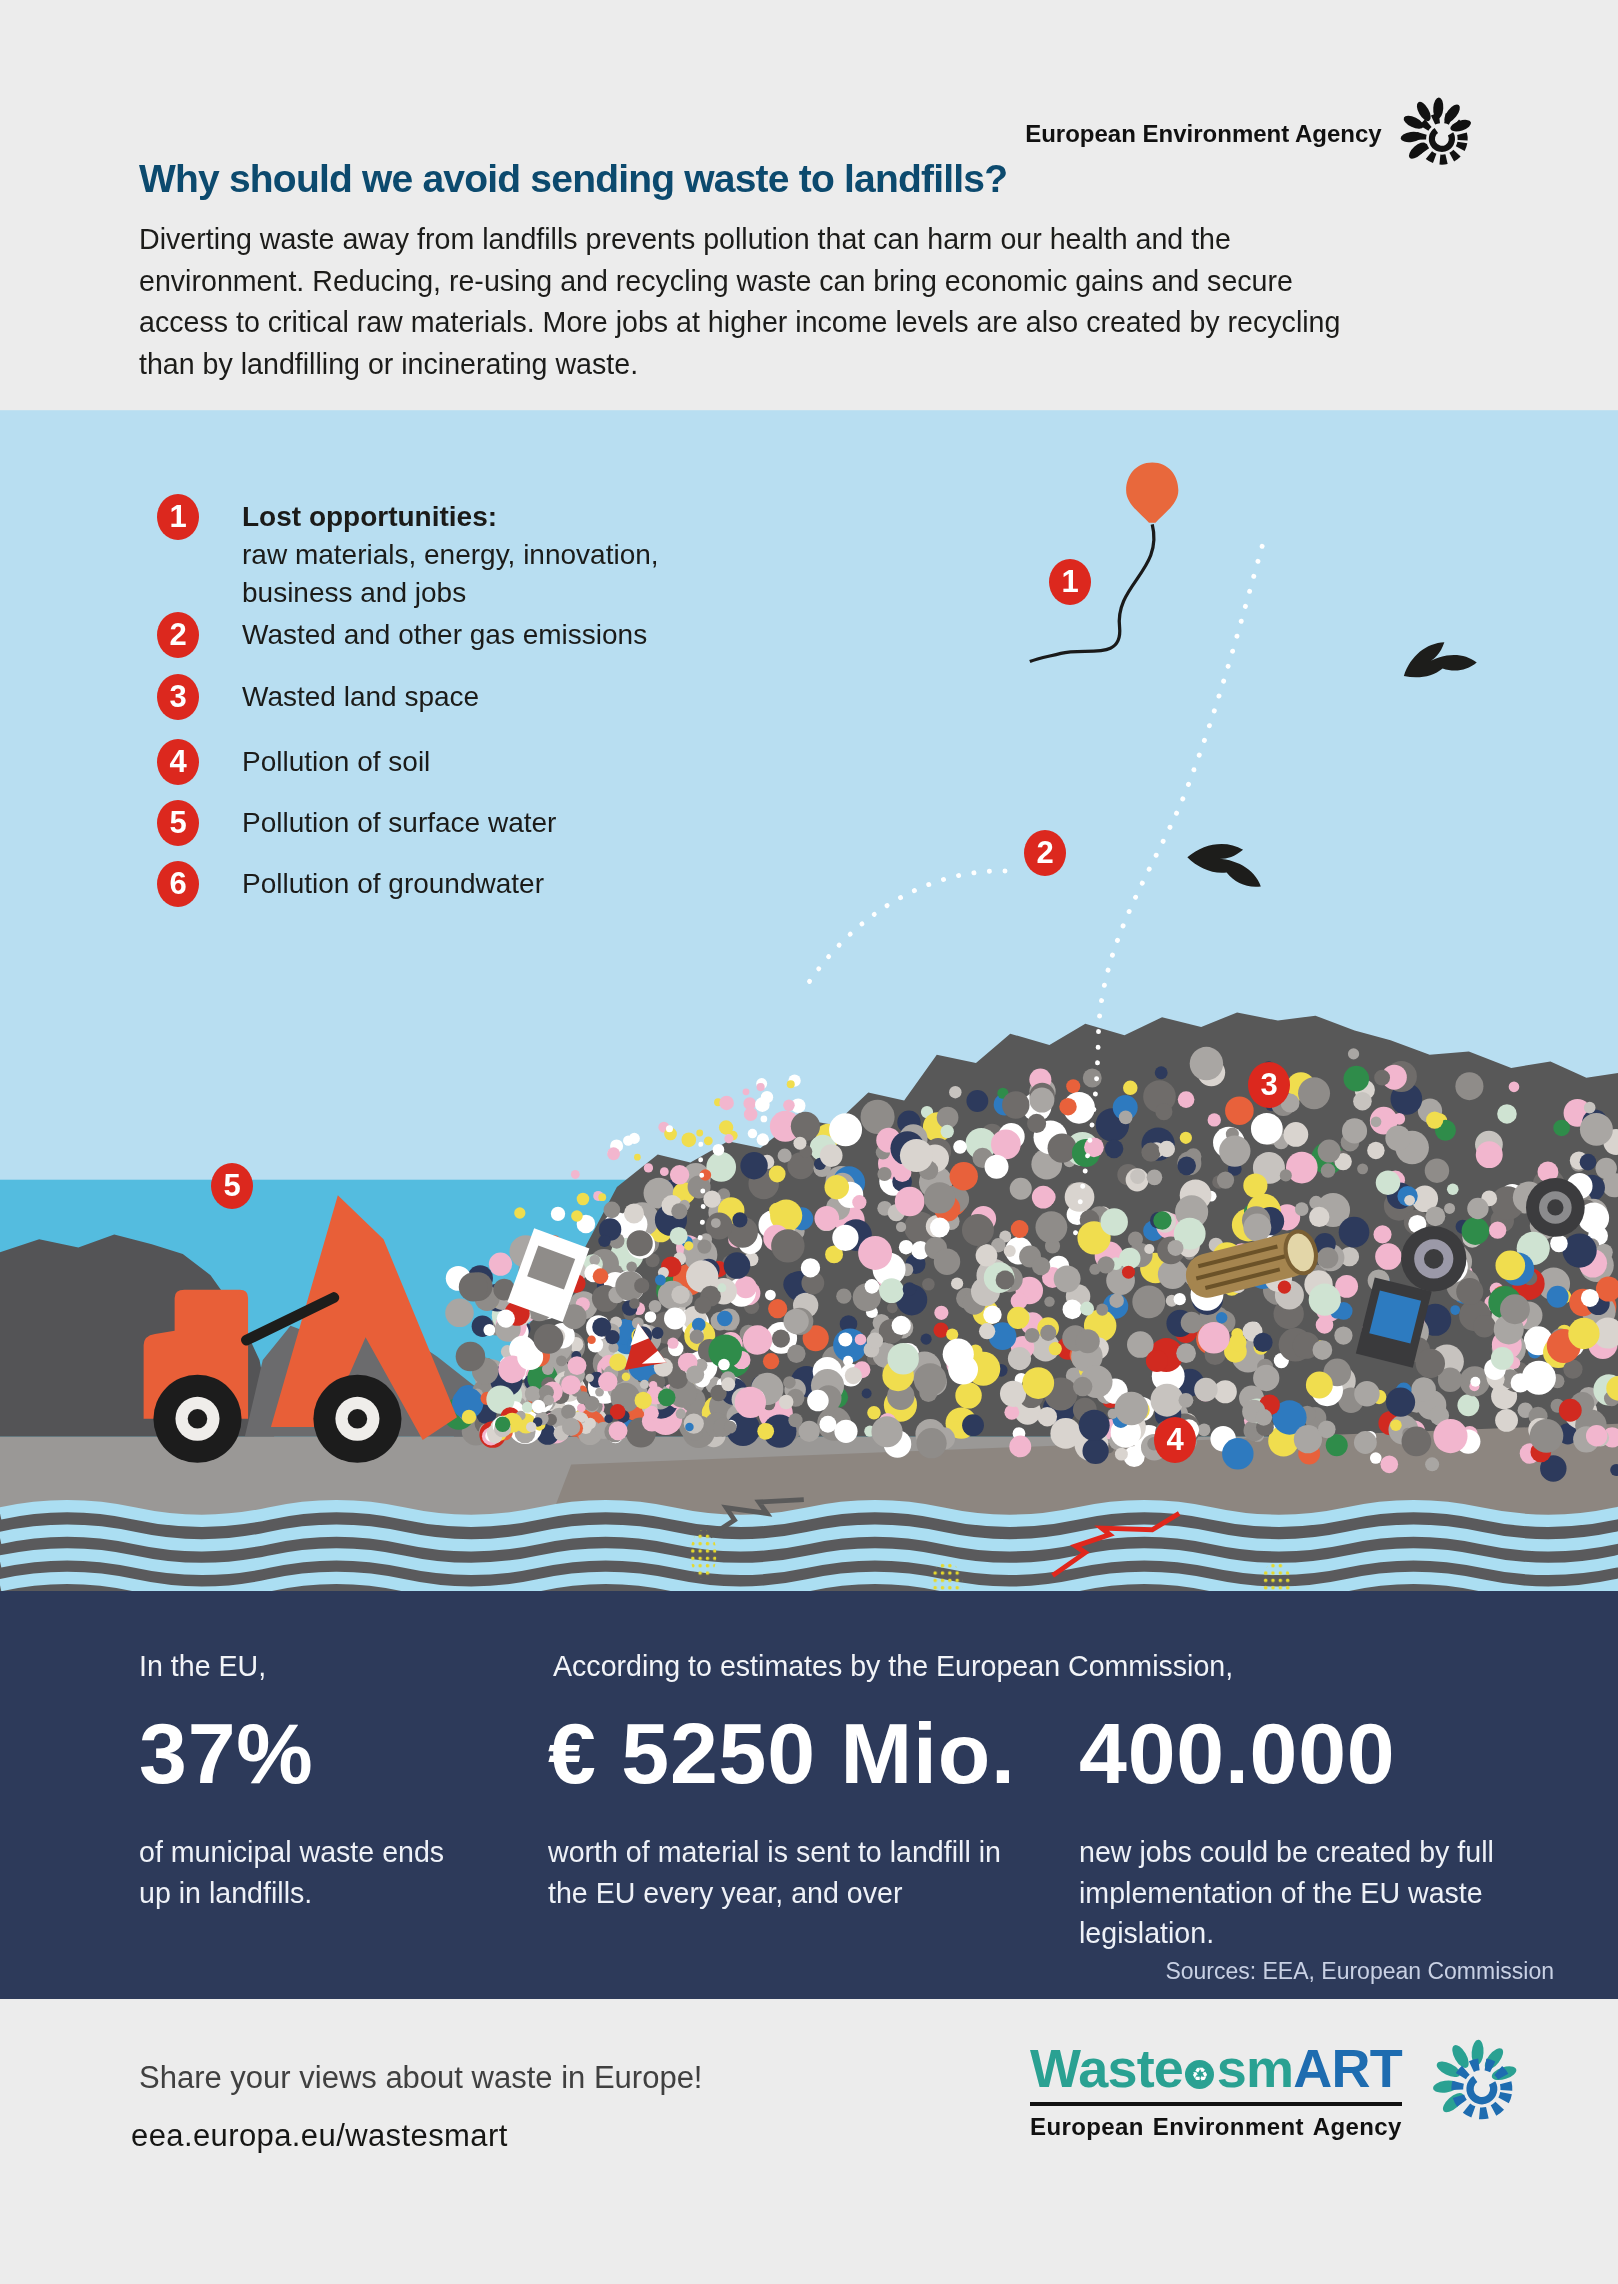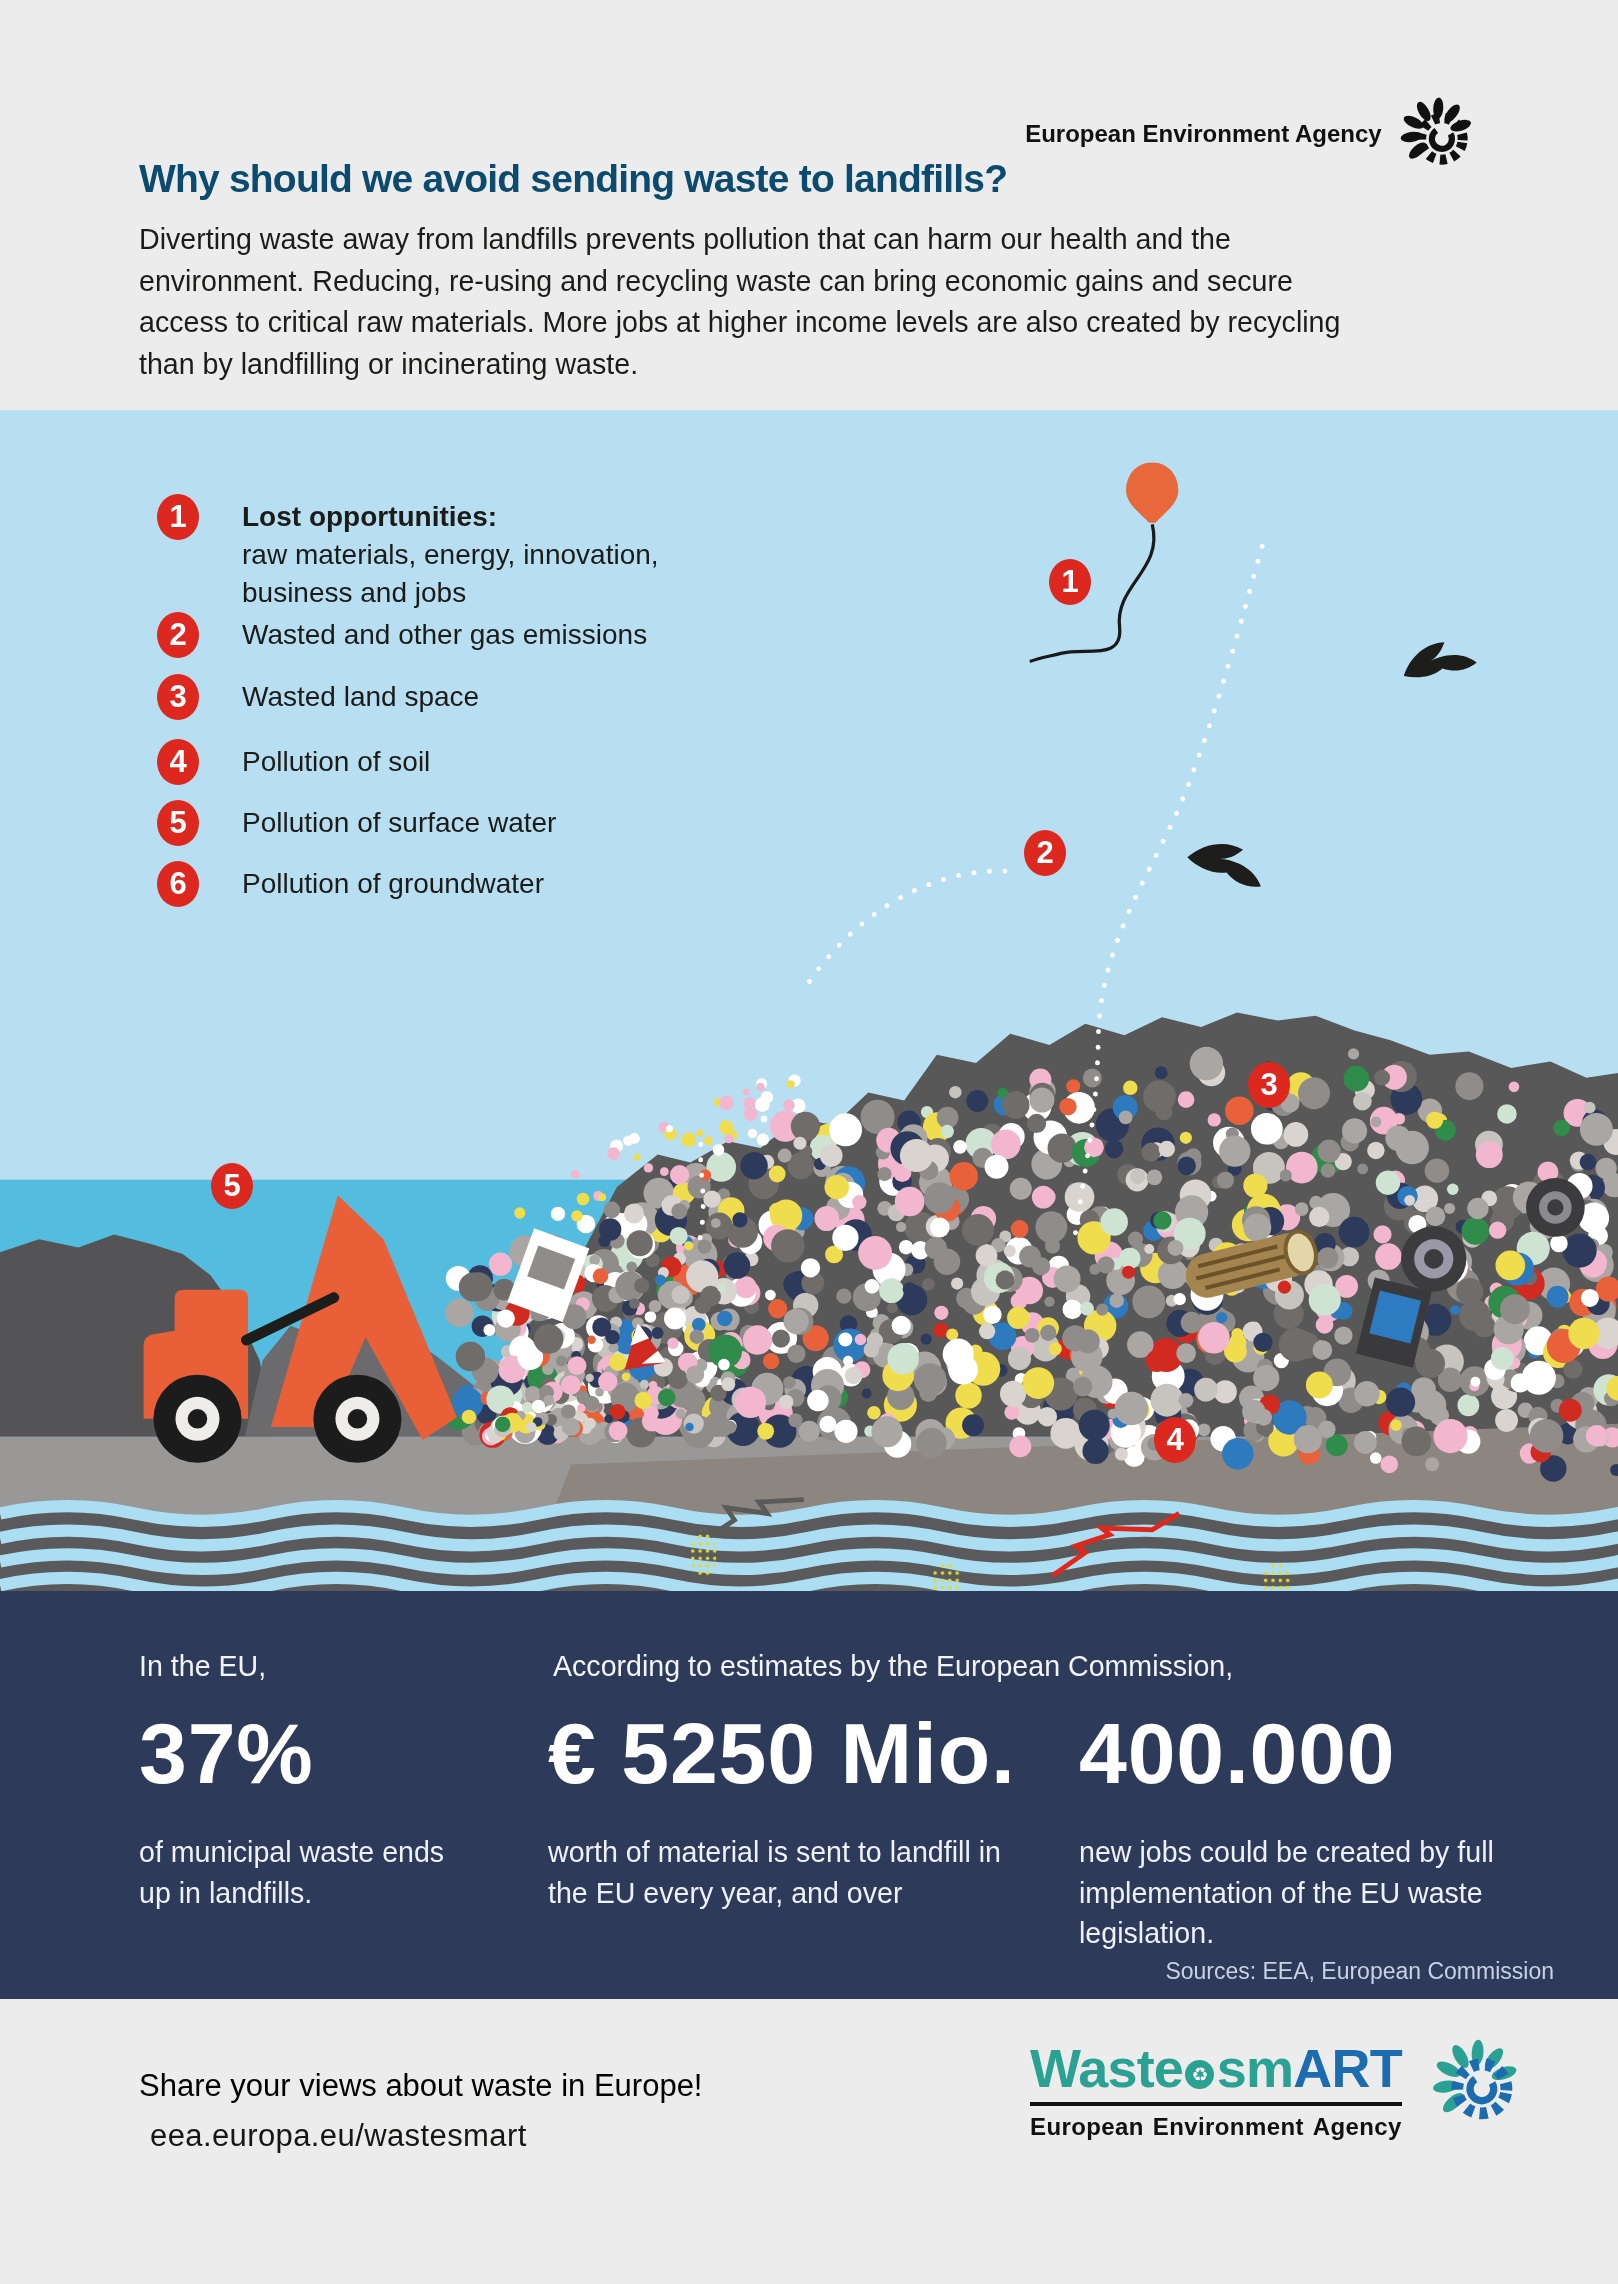--- a/index.html
+++ b/index.html
@@ -24,21 +24,21 @@
   .legend-title{font-weight:bold;display:block;}
   .legend-line{display:block;}
   
   .stats{position:absolute;top:1591px;left:0;width:1619px;height:408px;background:#2d3a5a;color:#fff;}
   .stat-intro{position:absolute;top:59px;font-size:28.6px;color:#f2f4f8;white-space:nowrap;}
   .stat-value{position:absolute;top:113px;font-size:86px;font-weight:bold;letter-spacing:0.8px;white-space:nowrap;}
   .stat-caption{position:absolute;top:241px;font-size:28.6px;line-height:1.42;color:#eef1f7;}
   .sources{position:absolute;top:367px;right:65px;font-size:23px;color:#c9d1e4;}
   
   .footer{position:absolute;top:1999px;left:0;width:1619px;height:285px;background:#ececec;}
-  .share{position:absolute;left:139px;top:69px;font-size:31px;color:#000000;}
+  .share{position:absolute;left:139px;top:61px;font-size:31px;color:#404040;}
   .url{position:absolute;left:139px;top:119px;font-size:31px;color:#161614;letter-spacing:0.4px;}
   .ws-logo{position:absolute;left:1030px;top:38px;display:flex;gap:28px;align-items:flex-start;}
   .ws-text{display:flex;flex-direction:column;}
   .ws-line{display:flex;align-items:center;font-weight:bold;font-size:54px;letter-spacing:-0.8px;
            border-bottom:4.9px solid #111;padding-bottom:3.3px;}
   .ws-waste,.ws-sm{color:#2aa192;}
   .ws-art{color:#1e6cb0;}
   .ws-dot{width:29px;height:29px;border-radius:50%;background:#2aa192;color:#fff;font-size:19px;font-weight:normal;
           display:flex;align-items:center;justify-content:center;margin:13px 2.4px 0 2.4px;letter-spacing:0;}
   .ws-sub{display:flex;justify-content:space-between;font-size:24px;font-weight:bold;color:#111;margin-top:6.5px;letter-spacing:0.4px;}
@@ -1426,21 +1426,21 @@
     <div class="stat-value" style="left:548px">€ 5250 Mio.</div>
     <div class="stat-value" style="left:1079px">400.000</div>
     <div class="stat-caption" style="left:139px;width:343px">of municipal waste ends up in landfills.</div>
     <div class="stat-caption" style="left:548px;width:490px">worth of material is sent to landfill in the EU every year, and over</div>
     <div class="stat-caption" style="left:1079px;width:457px">new jobs could be created by full implementation of the EU waste legislation.</div>
     <div class="sources">Sources: EEA, European Commission</div>
   </div>
 
   <div class="footer">
     <div class="share">Share your views about waste in Europe!</div>
-    <a class="url" href="#" style="text-decoration:none;color:#161614;display:block;position:absolute;left:150px;top:119px;">eea.europa.eu/wastesmart</a>
+    <a class="url" href="#" style="text-decoration:none;color:#161614;display:block;position:absolute;left:131px;top:119px;">eea.europa.eu/wastesmart</a>
     <div class="ws-logo">
       <div class="ws-text">
         <div class="ws-line">
           <span class="ws-waste">Waste</span>
           <span class="ws-dot">♻</span>
           <span class="ws-sm">sm</span>
           <span class="ws-art">ART</span>
         </div>
         <div class="ws-sub">
           <span>European</span>

